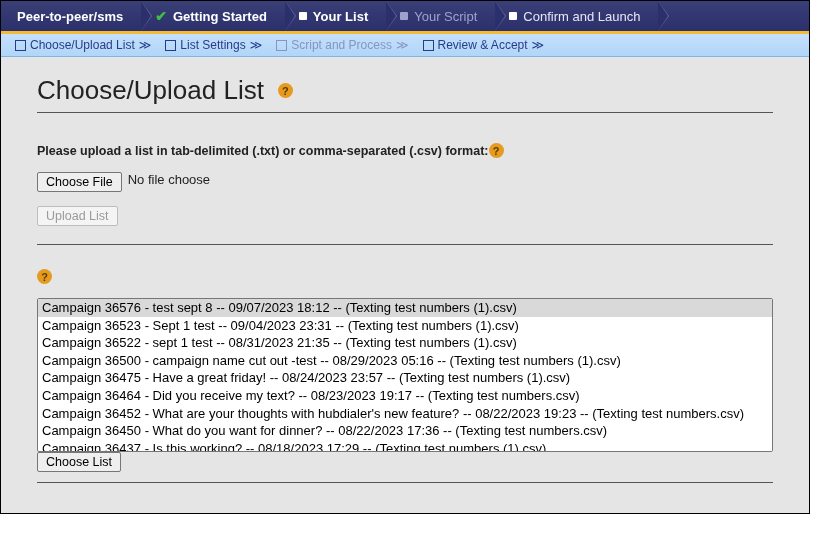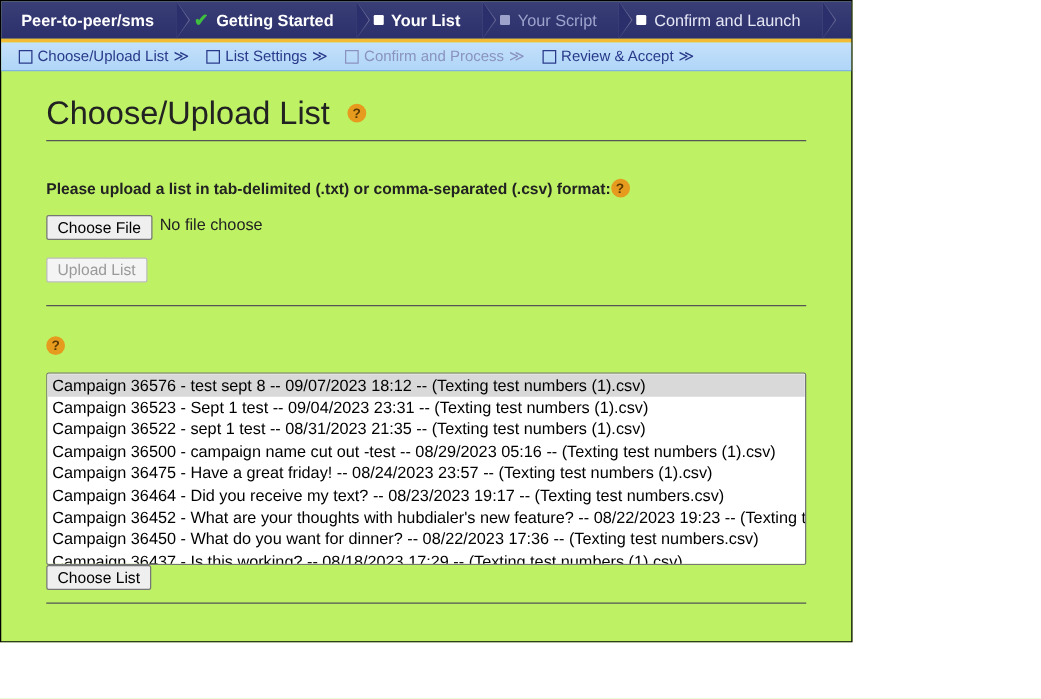--- a/index.html
+++ b/index.html
@@ -5,25 +5,25 @@
   html, body {
     margin: 0;
     padding: 0;
     font-family: Arial, Helvetica, sans-serif;
     font-size: 13px;
     color: #222;
     background: #fff;
     width: 833px;
   }
   .page {
-    width: 682px;
+    width: 810px;
     border: 1px solid #000;
     margin: 0;
     box-sizing: border-box;
-    background: #bef264;
+    background: #e5e5e5;
   }
   
   .topnav {
     display: flex;
     align-items: stretch;
     background: linear-gradient(#3a3f77, #2b2f6b);
     border-bottom: 3px solid #f2bb33;
     height: 30px;
   }
   .topnav .step {
@@ -220,21 +220,21 @@
       <span>Choose/Upload List</span>
       <span class="chevrons">≫</span>
     </div>
     <div class="subitem">
       <span class="sq"></span>
       <span>List Settings</span>
       <span class="chevrons">≫</span>
     </div>
     <div class="subitem muted">
       <span class="sq"></span>
-      <span>Confirm and Process</span>
+      <span>Script and Process</span>
       <span class="chevrons">≫</span>
     </div>
     <div class="subitem">
       <span class="sq"></span>
       <span>Review &amp; Accept</span>
       <span class="chevrons">≫</span>
     </div>
   </div>
 
   <div class="content">

